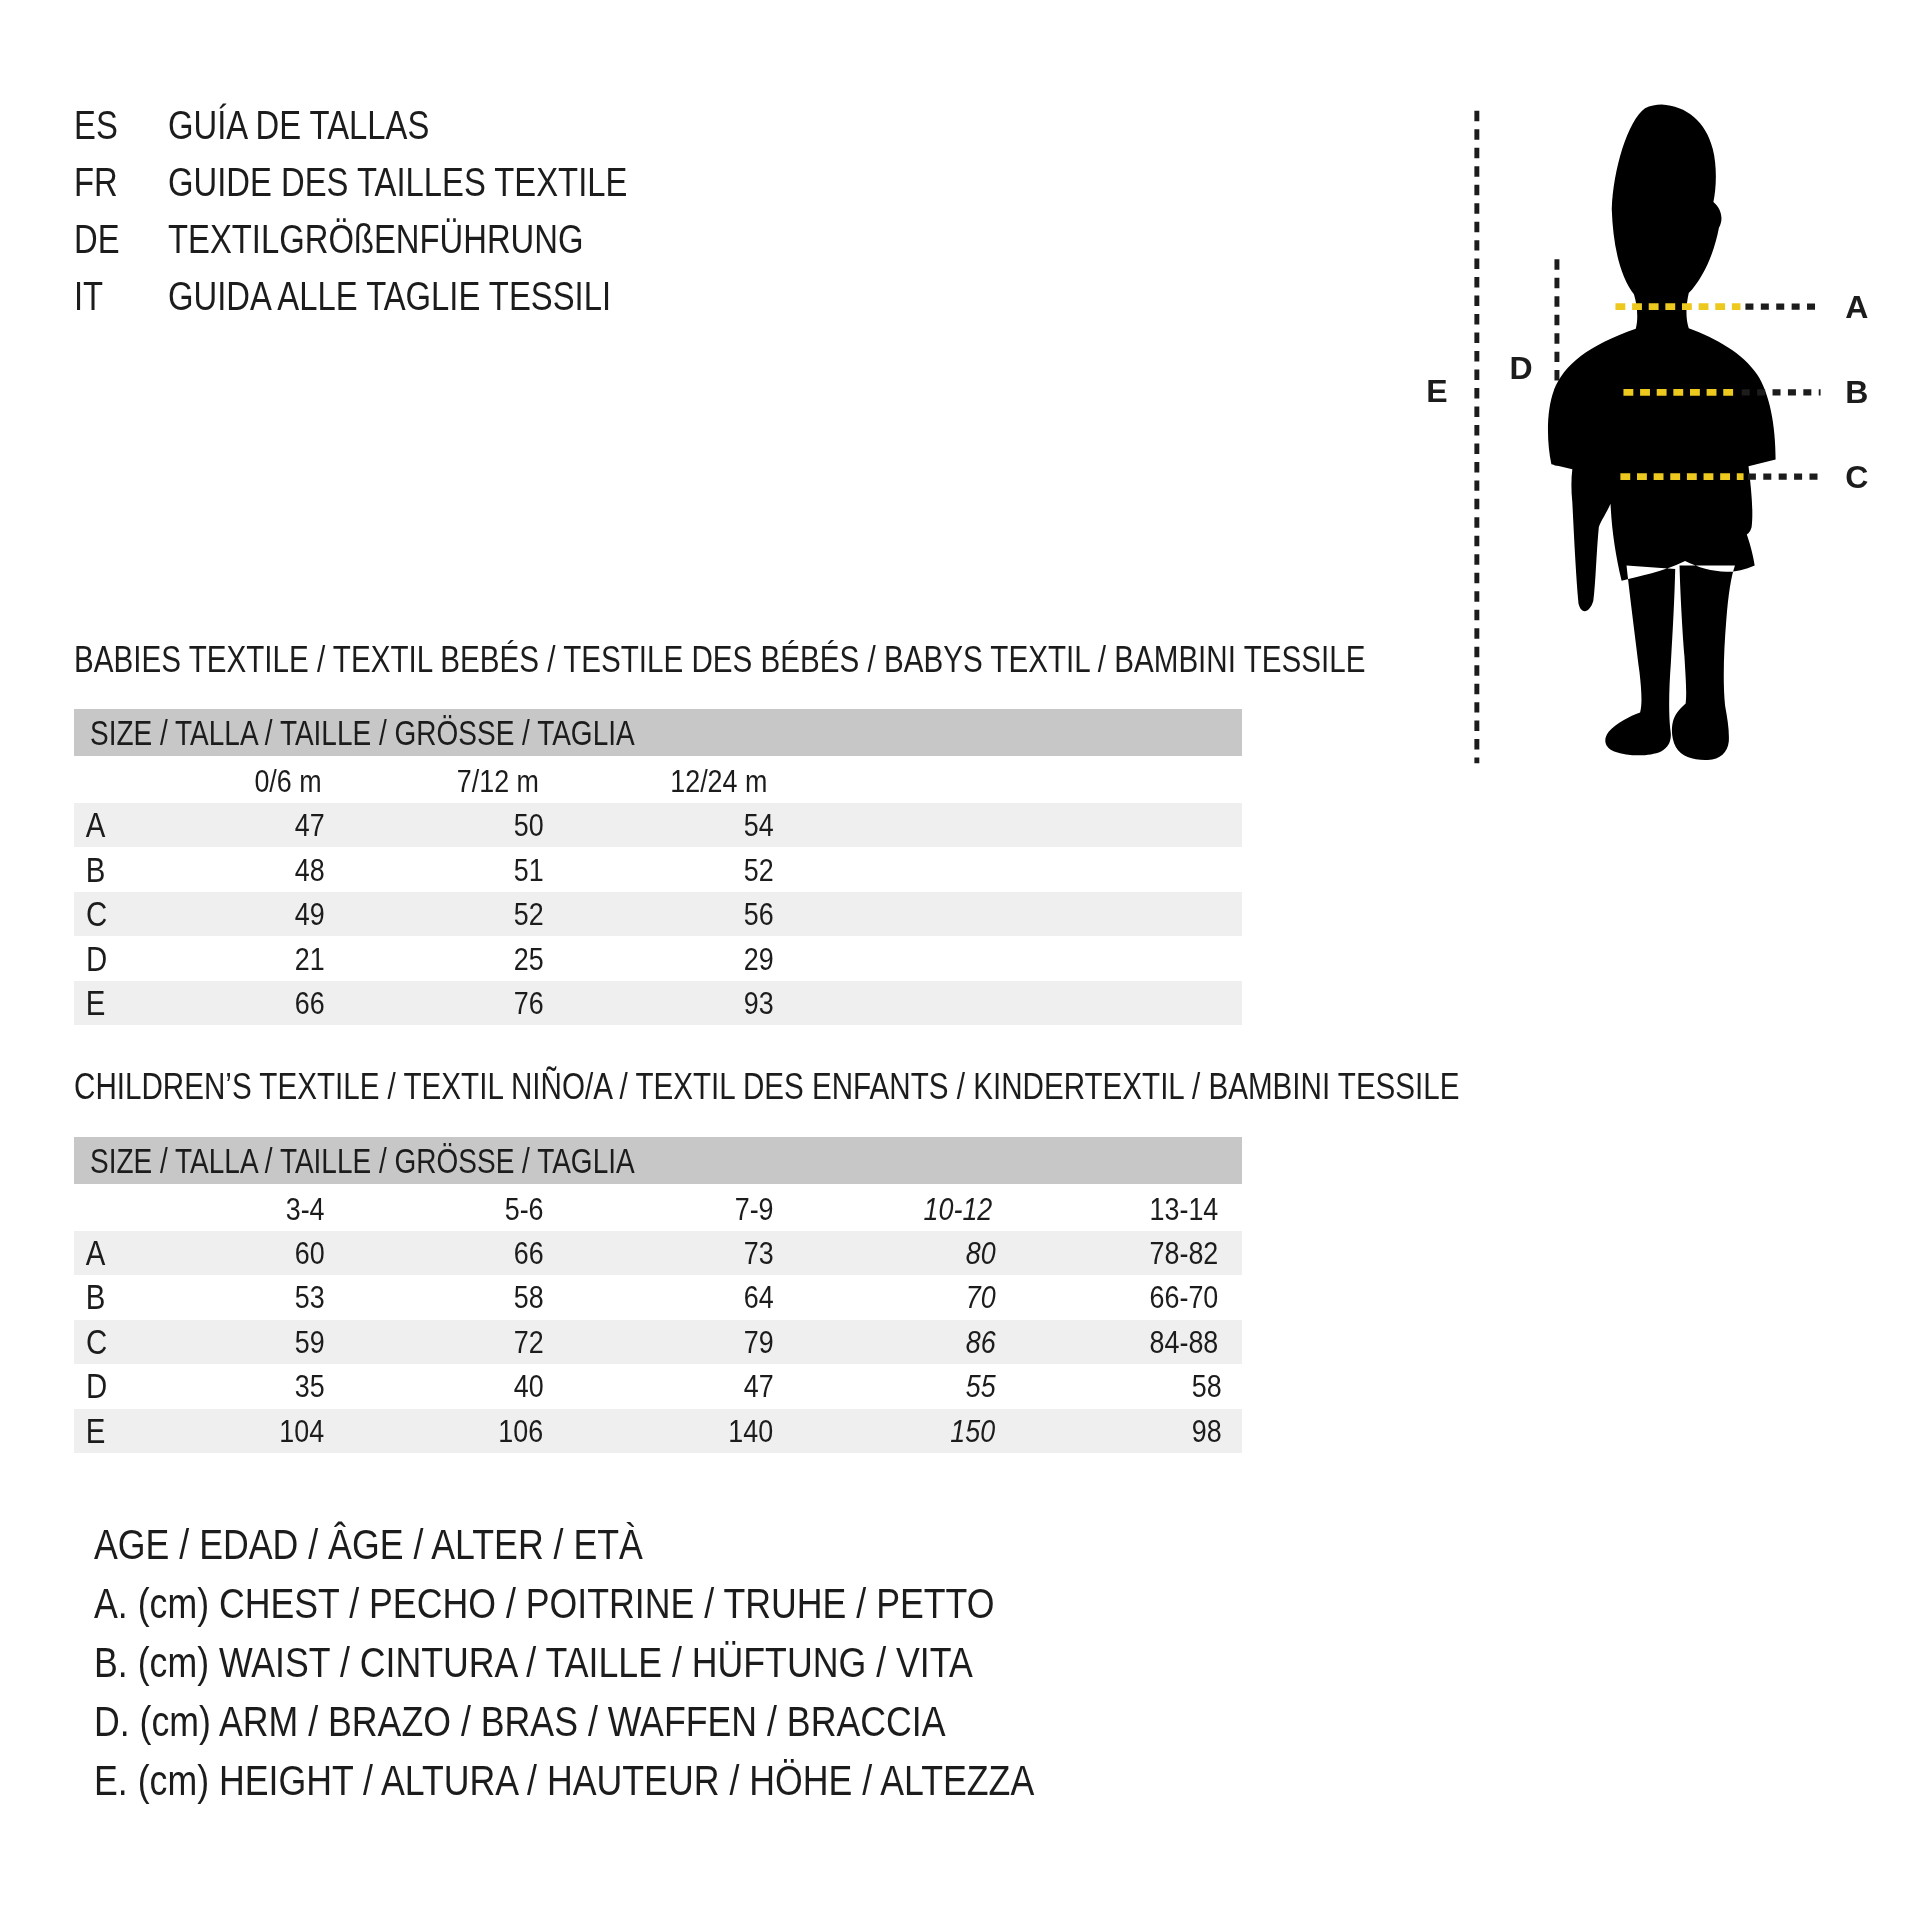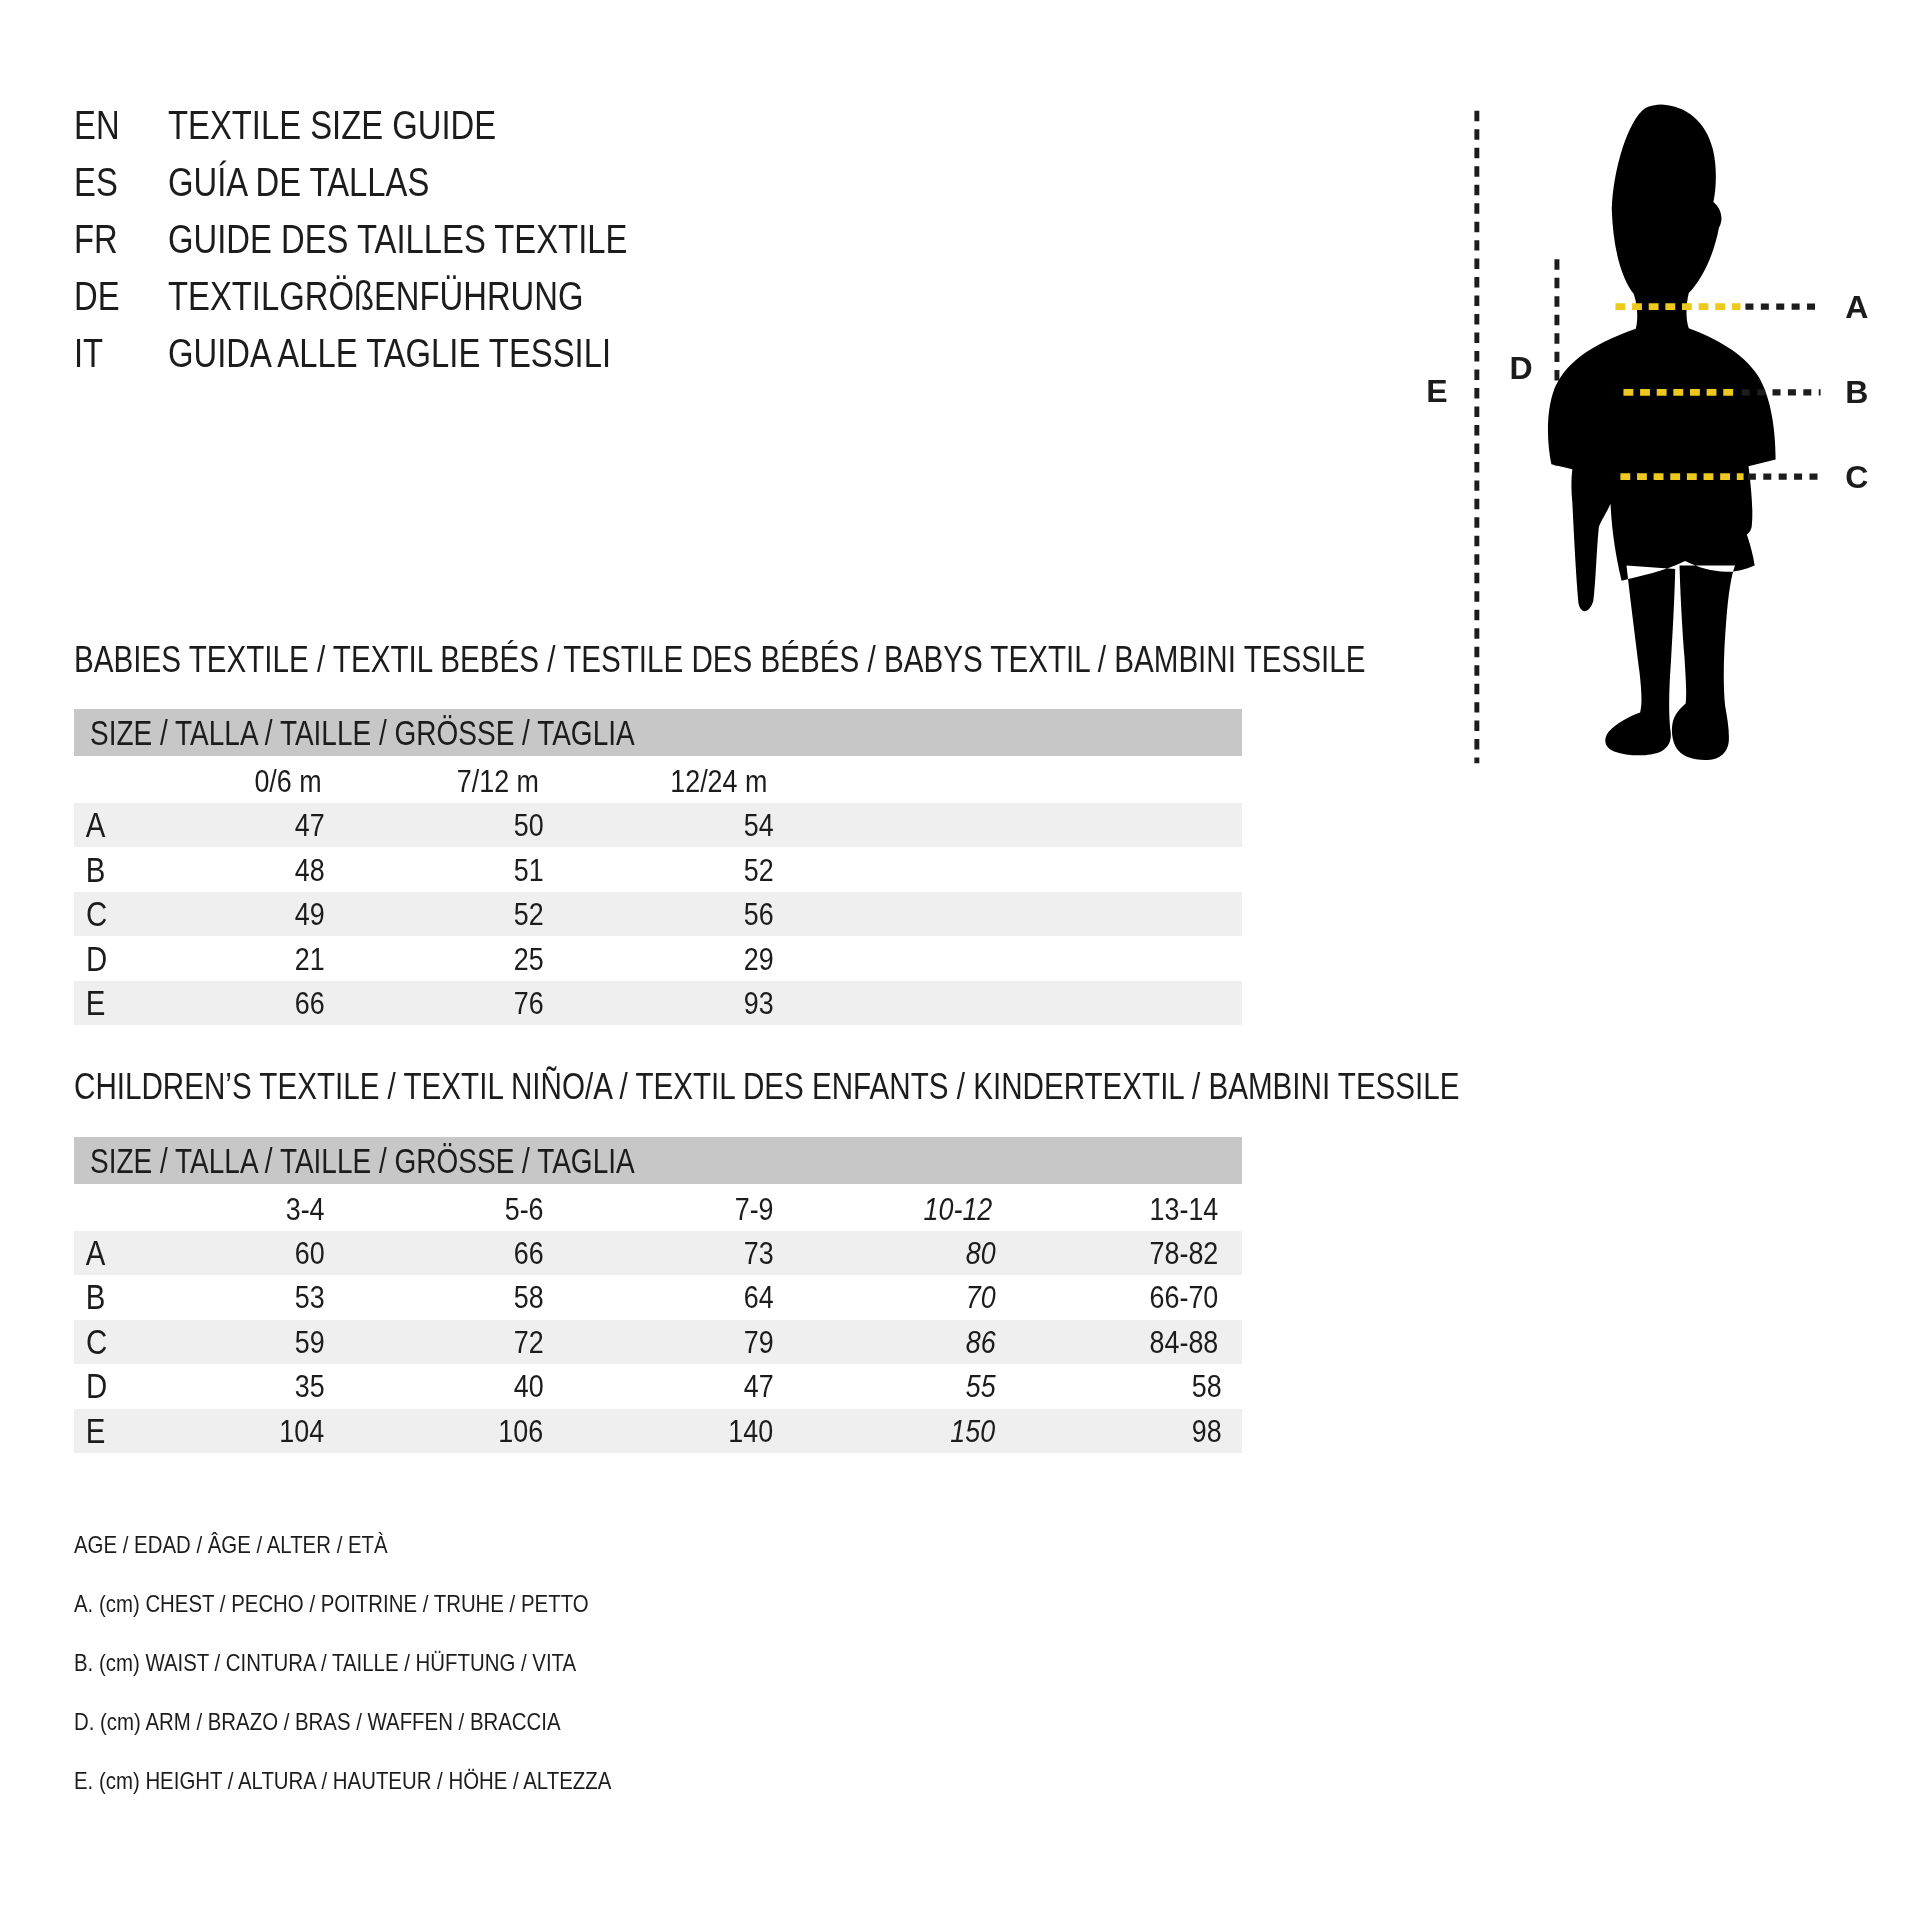--- a/index.html
+++ b/index.html
@@ -39,37 +39,33 @@
   .t-letter{position:absolute;left:10px;top:0;font-size:35px;}
   
   .col1{left:69px;width:185px;}
   .col2{left:288px;width:185px;}
   .col3{left:518px;width:185px;}
   .col4{left:740px;width:185px;font-style:italic;}
   .col5{left:966px;width:185px;}
 
   
   #legend-block{position:absolute;left:74px;top:1515px;}
-  .legend-row{height:59px;line-height:59px;font-size:24px;}
+  .legend-row{height:59px;line-height:59px;font-size:42px;margin-left:20px;}
   .legend-row .cond{transform:scaleX(0.85);}
 
   
   #figure-svg{position:absolute;left:1417px;top:96px;width:493px;height:693px;}
   #figure-svg text{font-family:"Liberation Sans", sans-serif;font-weight:bold;font-size:52px;fill:#1c1c1c;}
 </style>
 </head>
 <body>
 
 <div id="canvas">
 
   <div id="lang-block">
-    <div class="lang-row">
-      <span class="lang-code"><span class="cond">EN</span></span>
-      <span class="lang-title"><span class="cond">TEXTILE SIZE GUIDE</span></span>
-    </div>
     <div class="lang-row">
       <span class="lang-code"><span class="cond">ES</span></span>
       <span class="lang-title"><span class="cond">GUÍA DE TALLAS</span></span>
     </div>
     <div class="lang-row">
       <span class="lang-code"><span class="cond">FR</span></span>
       <span class="lang-title"><span class="cond">GUIDE DES TAILLES TEXTILE</span></span>
     </div>
     <div class="lang-row">
       <span class="lang-code"><span class="cond">DE</span></span>

